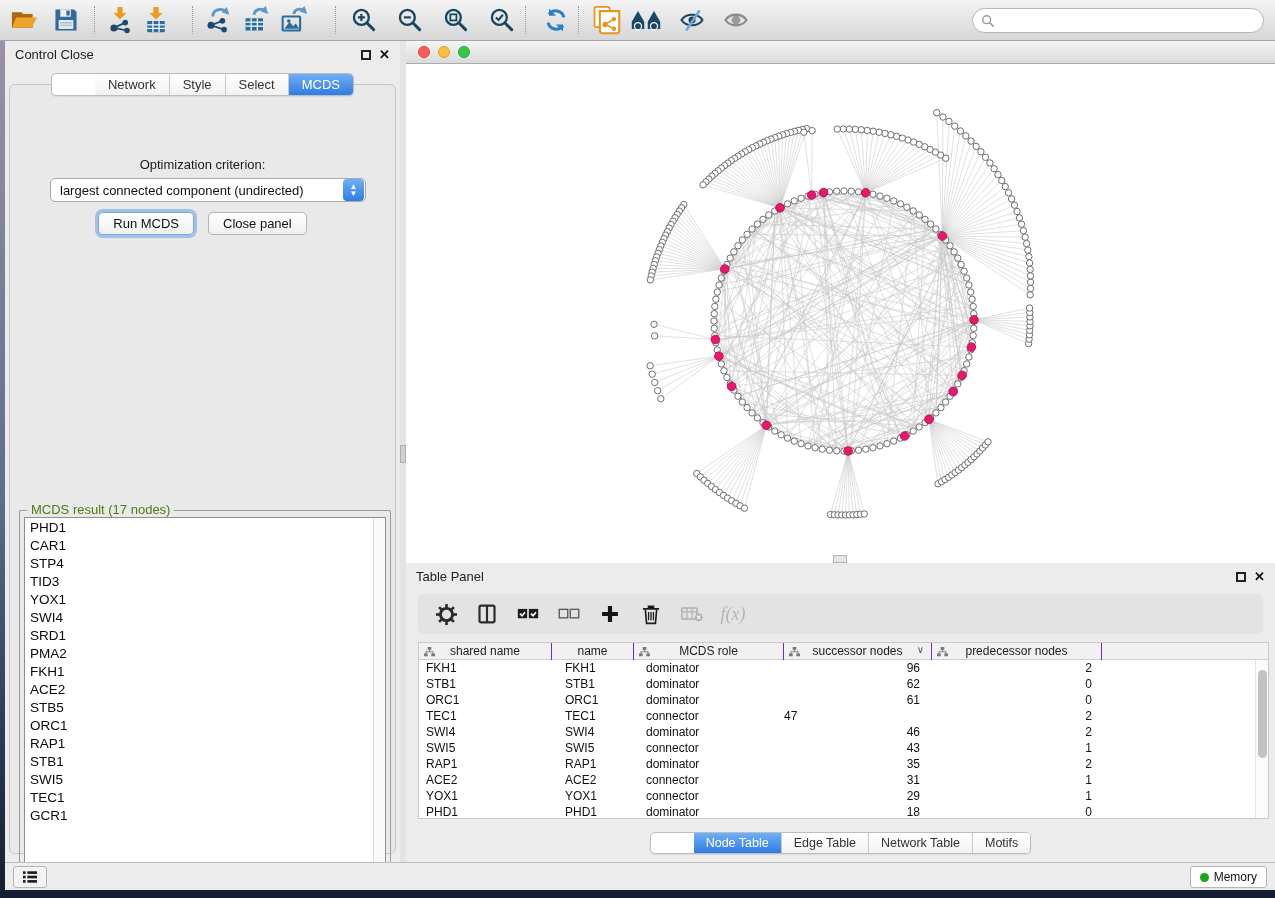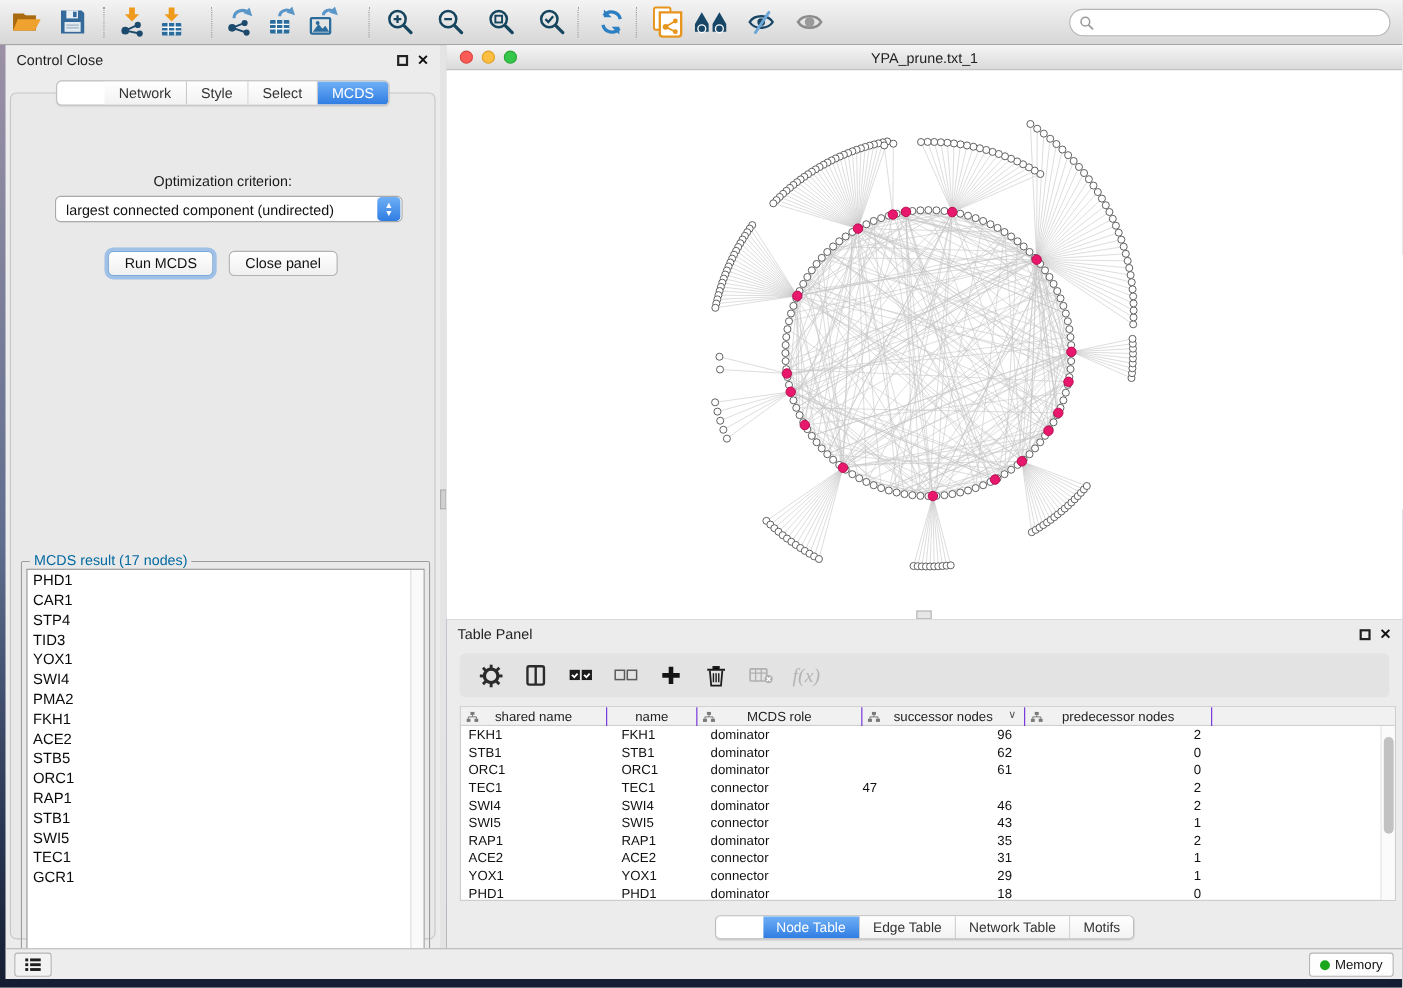--- a/index.html
+++ b/index.html
@@ -35,24 +35,24 @@
   .opt-label { position:absolute; left:0; right:0; top:72px; text-align:center; font-size:13px; color:#1a1a1a; }
   .dropdown { position:absolute; left:40px; top:93px; width:316px; height:24px; background:#fff;
     border:1px solid #a9a9a9; border-radius:5px; display:flex; align-items:center; font-size:13px; color:#111;
     padding-left:9px; }
   .dd-stepper { margin-left:auto; width:21px; height:22px; border-radius:4px;
     background:linear-gradient(#6fb0f6,#2f7ce2); display:flex; flex-direction:column; align-items:center;
     justify-content:center; color:#fff; font-size:8px; line-height:7px; margin-right:1px; }
   .btn { height:23px; background:linear-gradient(#ffffff,#f0f0f0); border:1px solid #b3b3b3; border-radius:5px;
     font-size:13px; color:#111; padding:0 14px; }
   .btn.focused { box-shadow:0 0 0 3px rgba(110,165,230,.6); border-color:#7aa8d8; }
-  .btn-row { position:absolute; left:0; right:0; top:127px; display:flex; justify-content:center; gap:14px;margin-top:16px; }
+  .btn-row { position:absolute; left:0; right:0; top:127px; display:flex; justify-content:center; gap:14px; }
   .mcds-fieldset { position:absolute; left:9px; top:425px; width:372px; height:372px;
     border:1px solid #9c9c9c; border-radius:2px; }
-  .mcds-legend { position:absolute; top:-9px; left:7px; background:#e9e9e9; padding:0 4px; font-size:13px; color:#0369a1; }
+  .mcds-legend { position:absolute; top:-9px; left:7px; background:#e9e9e9; padding:0 4px; font-size:13px; color:#4d7c0f; }
   .mcds-list { position:absolute; left:4px; top:6px; right:4px; bottom:4px; background:#fff;
     border:1px solid #8f8f8f; overflow:hidden; }
   .mcds-scroll { position:absolute; right:0; top:0; bottom:0; width:12px; background:#fafafa; border-left:1px solid #dcdcdc; }
   .mcds-item { font-size:13.5px; color:#0a0a0a; padding:1.5px 0 1.5px 5px; }
 
   
   .v-splitter { position:absolute; left:400px; top:41px; width:6px; height:821px; background:#e4e4e4; }
   .v-handle { position:absolute; left:0; top:404px; width:6px; height:18px; background:#d0d0d0; border:1px solid #adadad; }
 
   
@@ -271,20 +271,21 @@
       <div class="mcds-fieldset">
         <div class="mcds-legend">MCDS result (17 nodes)</div>
         <div class="mcds-list" id="mcds-list">
           <div class="mcds-scroll"></div>
         <div class="mcds-item">PHD1</div>
             <div class="mcds-item">CAR1</div>
             <div class="mcds-item">STP4</div>
             <div class="mcds-item">TID3</div>
             <div class="mcds-item">YOX1</div>
             <div class="mcds-item">SWI4</div>
+            <div class="mcds-item">SRD1</div>
             <div class="mcds-item">PMA2</div>
             <div class="mcds-item">FKH1</div>
             <div class="mcds-item">ACE2</div>
             <div class="mcds-item">STB5</div>
             <div class="mcds-item">ORC1</div>
             <div class="mcds-item">RAP1</div>
             <div class="mcds-item">STB1</div>
             <div class="mcds-item">SWI5</div>
             <div class="mcds-item">TEC1</div>
             <div class="mcds-item">GCR1</div>
@@ -303,21 +304,20 @@
 
   <div class="v-splitter">
       <div class="v-handle"></div>
     </div>
 
   <div class="net-window">
     <div class="net-titlebar">
       <span class="tl red"></span>
       <span class="tl yellow"></span>
       <span class="tl green"></span>
-      <span class="net-title">YPA_prune.txt_1</span>
     </div>
     <div class="net-canvas" id="net-canvas"><svg width="869" height="499">
           <g stroke="#bdbdbd" stroke-width="0.55" opacity="0.85">
             <line x1="513.2272685033747" y1="363.0229129647039" x2="311.2593714163629" y2="285.92772141432084"></line>
             <line x1="555.1259528273144" y1="200.59511391471744" x2="309.8367675926293" y2="278.77580902961563"></line>
             <line x1="336.3619072791561" y1="338.05367424163535" x2="315.2951670599122" y2="214.06372194582826"></line>
             <line x1="309.83676759262937" y1="235.22419097038426" x2="507.16416994699375" y2="367.074145899677"></line>
             <line x1="324.22095515186203" y1="194.11654467631882" x2="375.1165446763189" y2="370.779044848138"></line>
             <line x1="381.59511391471744" y1="374.12595282731445" x2="507.16416994699375" y2="146.92585410032308"></line>
             <line x1="500.8834553236812" y1="143.22095515186203" x2="423.44461810657" y2="127.81741271387847"></line>

